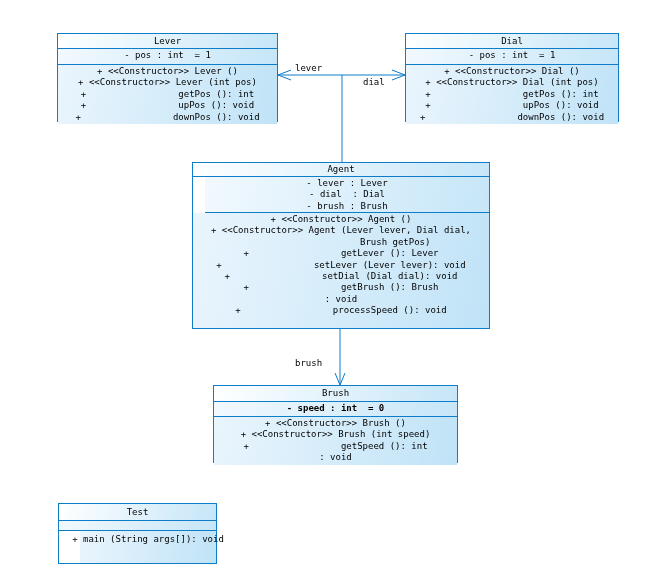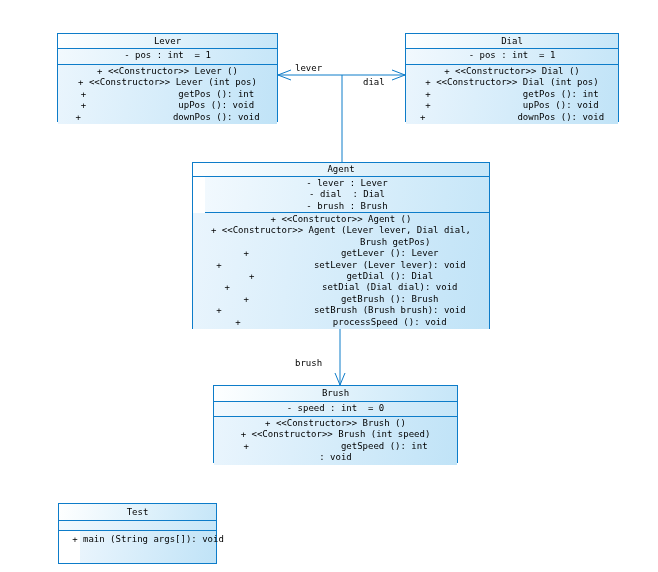--- a/index.html
+++ b/index.html
@@ -71,21 +71,21 @@
   #box-dial  { left: 405px; top: 33px;  width: 214px; height: 89px; }
   #box-dial .uml-title { height: 14px; line-height: 14px; }
   #box-dial .uml-attrs { height: 16px; }
 
   #box-agent { left: 192px; top: 162px; width: 298px; height: 167px; }
   #box-agent .uml-title { height: 13px; line-height: 13px; }
   #box-agent .uml-attrs { height: 36px; margin-left: 12px; }
 
   #box-brush { left: 213px; top: 385px; width: 245px; height: 78px; }
   #box-brush .uml-title { height: 15px; line-height: 15px; }
-  #box-brush .uml-attrs { height: 15px; }
+  #box-brush .uml-attrs { height: 15px; font-weight: bold; }
 
   #box-test  { left: 58px;  top: 503px; width: 159px; height: 61px; }
   #box-test .uml-title { height: 16px; line-height: 16px; }
   #box-test .uml-attrs { height: 10px; }
   #box-test .uml-methods { padding-top: 3px; margin-left: 21px; }
 
   .conn-label {
     position: absolute;
     font-size: 9px;
     line-height: 10px;
@@ -207,33 +207,28 @@
       </div>
       <div class="row">
         <span class="l">+                 getLever ()</span>
         <span class="r">: Lever</span>
       </div>
       <div class="row">
         <span class="l">+                 setLever (Lever lever)</span>
         <span class="r">: void</span>
       </div>
       <div class="row">
-        <span class="l">+                 getDial ()</span>
-        <span class="r">: Dial</span>
-      </div>
-      <div class="row">
         <span class="l">+                 setDial (Dial dial)</span>
         <span class="r">: void</span>
       </div>
       <div class="row">
         <span class="l">+                 getBrush ()</span>
         <span class="r">: Brush</span>
       </div>
       <div class="row">
-        <span class="l">+                 setBrush (Brush brush)</span>
         <span class="r">: void</span>
       </div>
       <div class="row">
         <span class="l">+                 processSpeed ()</span>
         <span class="r">: void</span>
       </div>
     </div>
   </div>
 
   <div id="box-brush" class="uml-class">

